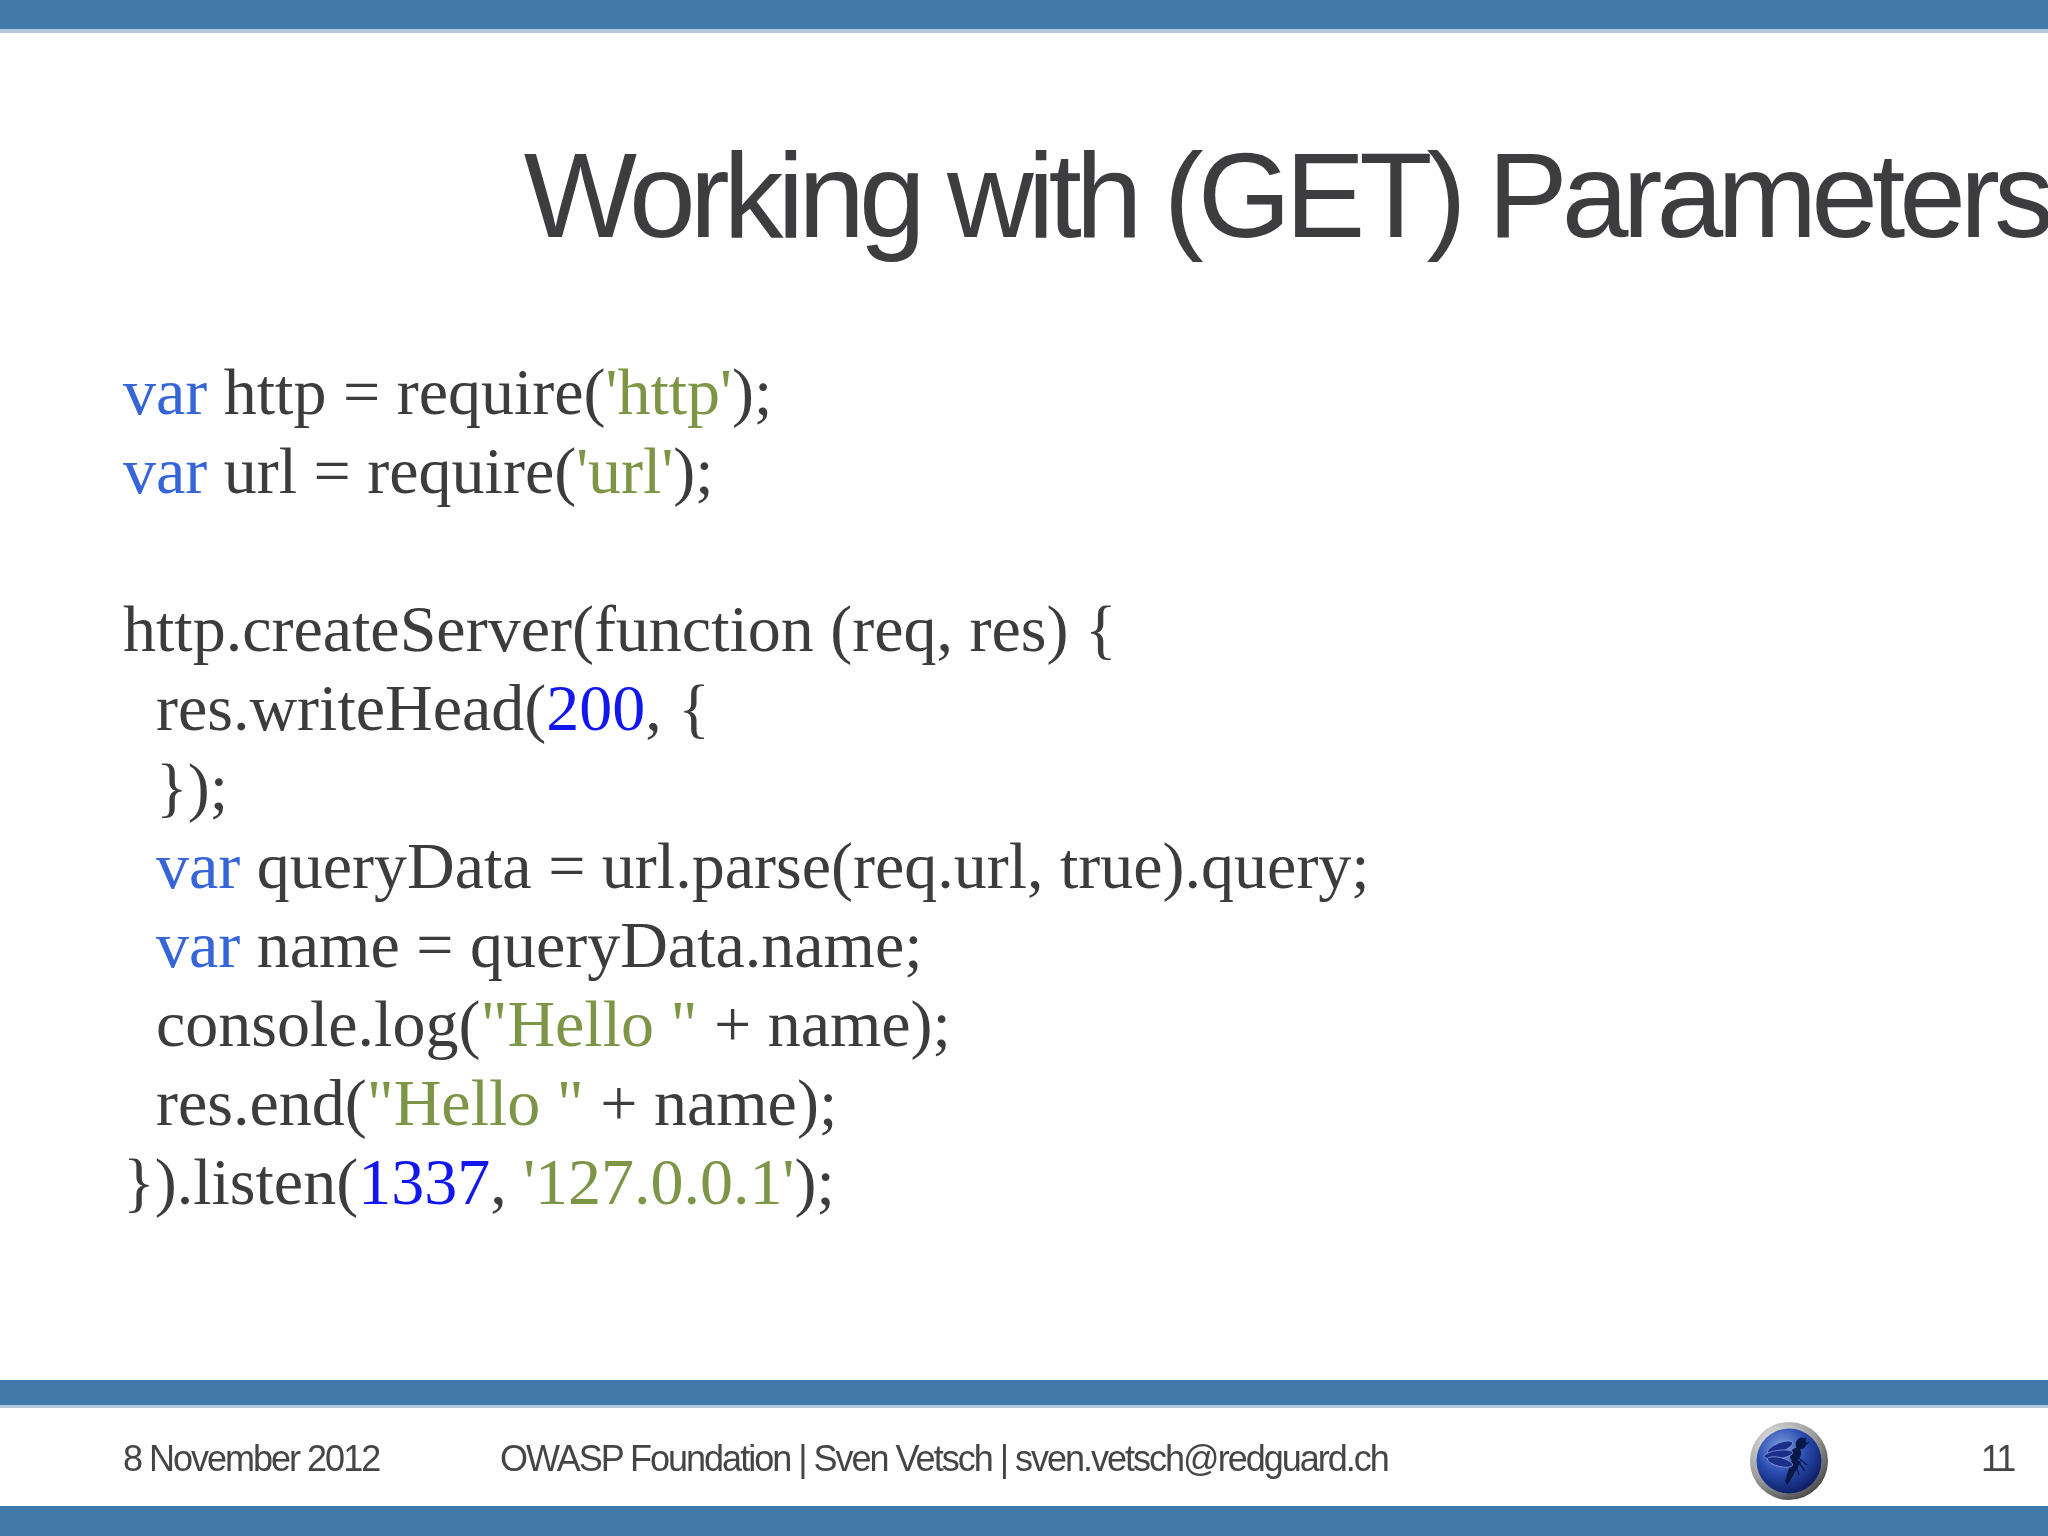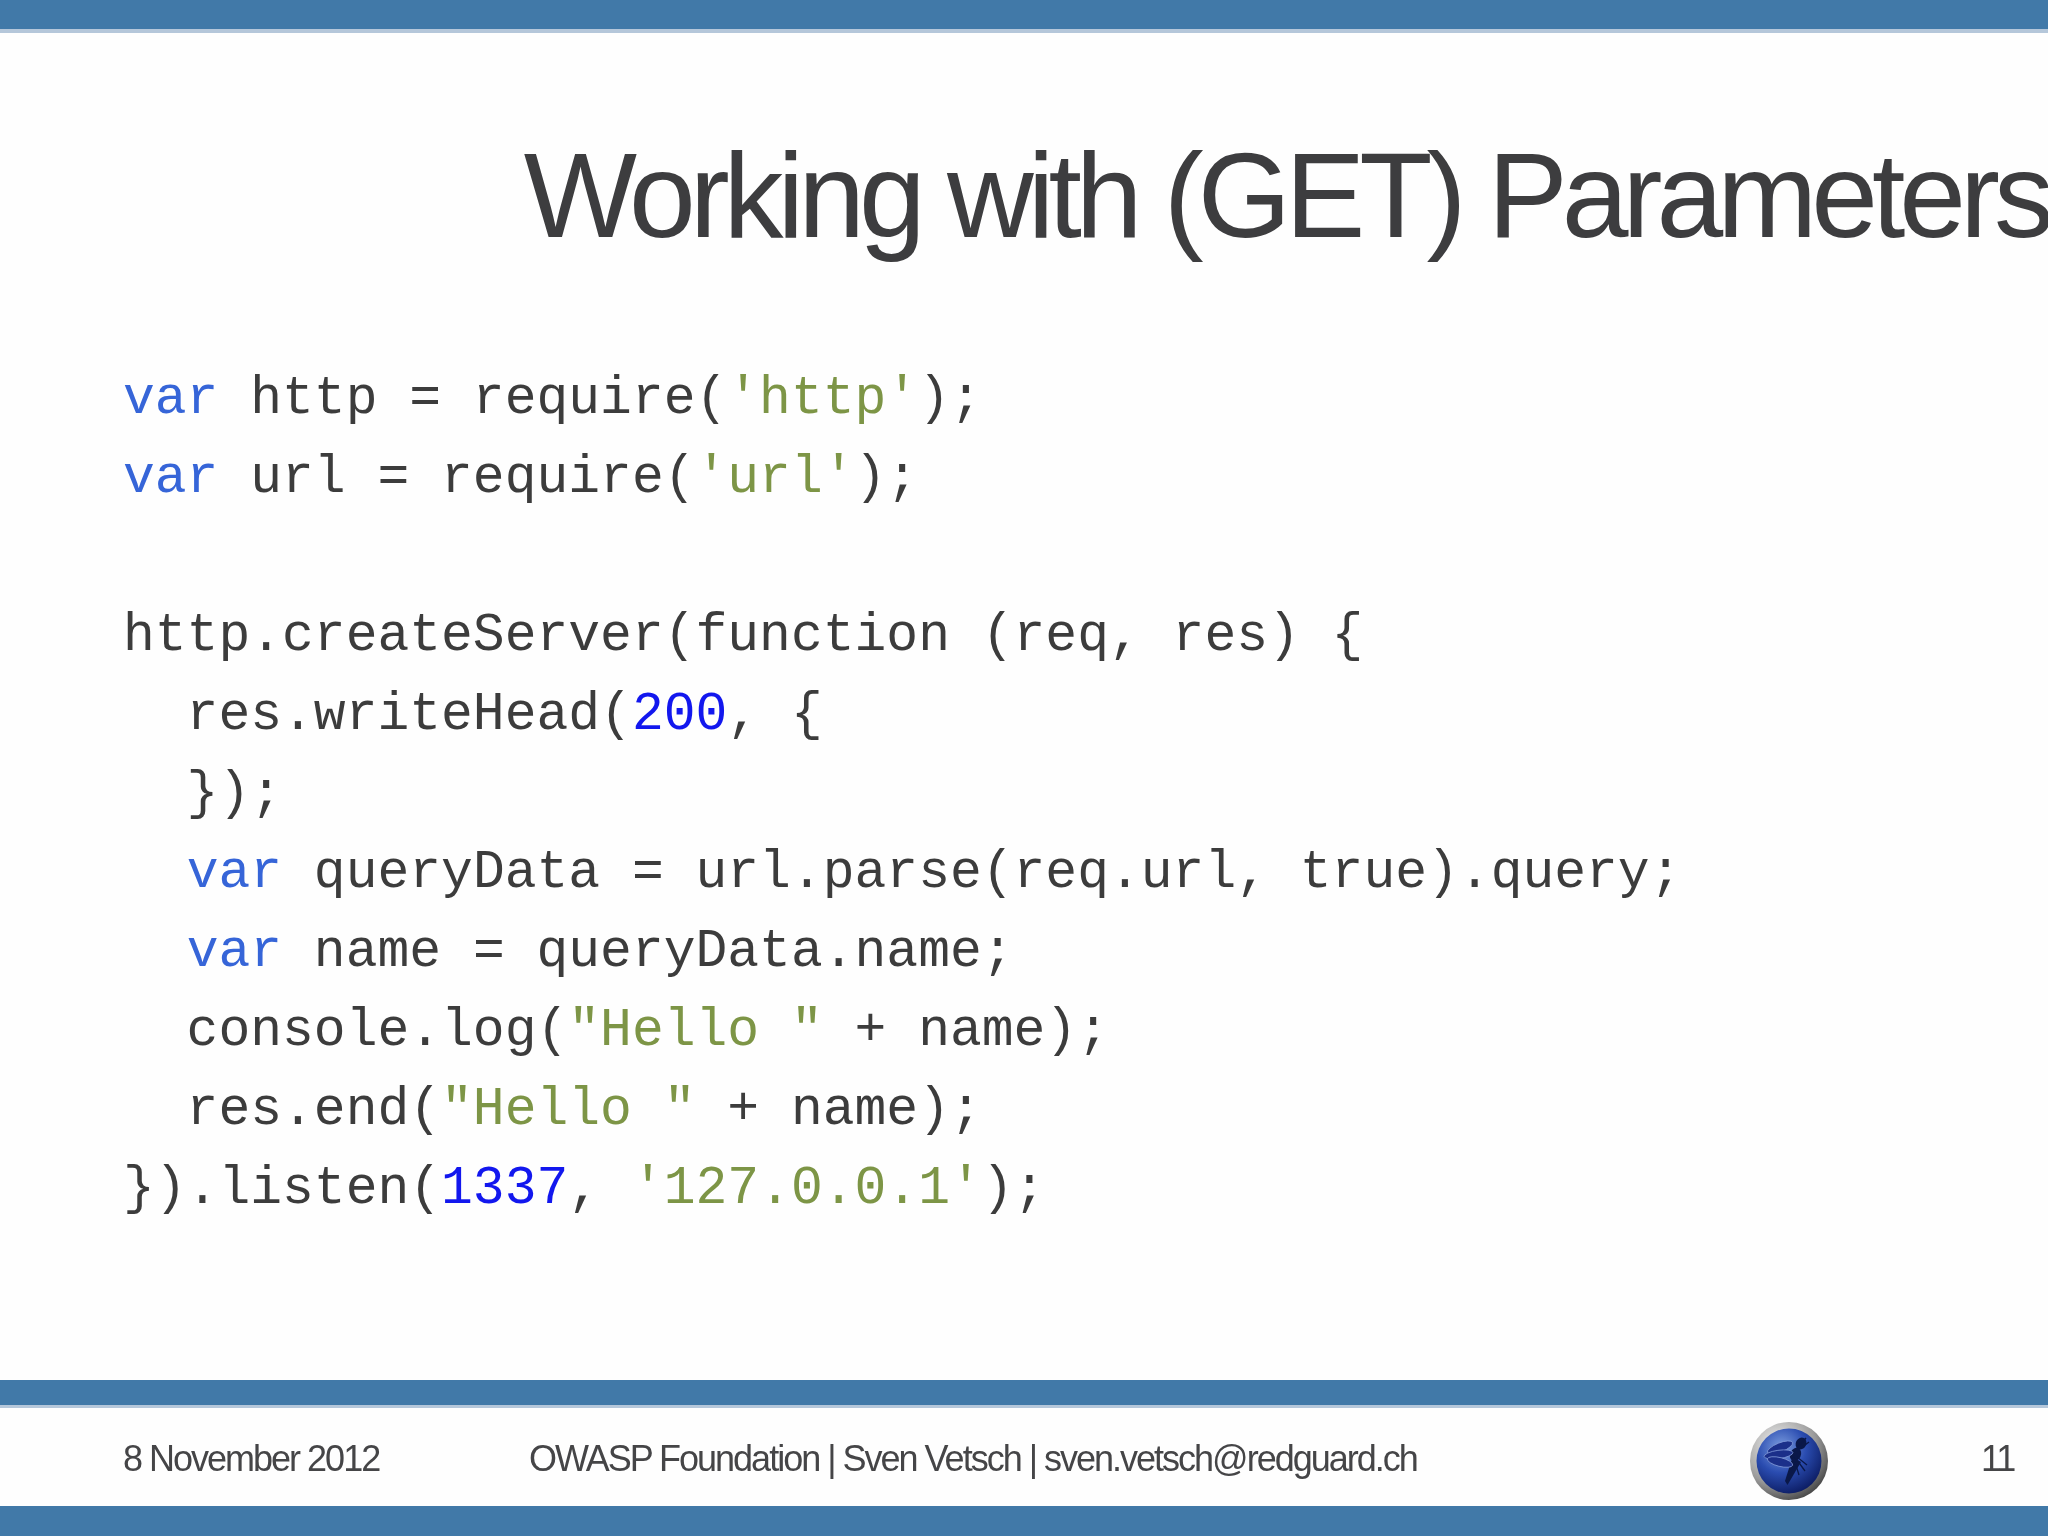--- a/index.html
+++ b/index.html
@@ -32,39 +32,39 @@
     text-align: right;
     font-size: 120px; line-height: 140px;
     font-weight: 100;
     letter-spacing: -6px;
     color: #3d3d3f;
     white-space: nowrap;
   }
 
   
   .code {
-    position: absolute; top: 360px; left: 123px;
-    font-family: Liberation Mono, monospace;
-    font-size: 53px; line-height: 79px;
+    position: absolute; top: 352px; left: 123px;
+    font-family: Liberation Serif, serif;
+    font-size: 66px; line-height: 79px;
     color: #3c3c3c;
   }
   .code-line { white-space: pre; height: 79px; }
   .tok-pl  { color: #3c3c3c; }
   .tok-kw  { color: #3665d8; }
   .tok-num { color: #1217ee; }
   .tok-str { color: #7d9546; }
 
   
   .footer-item {
     position: absolute; top: 1411px; height: 95px; line-height: 95px;
     font-size: 36px; letter-spacing: -2px; color: #454547;
     white-space: nowrap;
   }
   .footer-date   { left: 123px; }
-  .footer-credit { left: 529px; }
+  .footer-credit { left: 500px; }
   .page-number   { left: 1981px; }
 
   .logo {
     position: absolute; left: 1749px; top: 1421px; width: 80px; height: 80px;
   }
 </style>
 </head>
 <body>
 
 <div class="slide">

